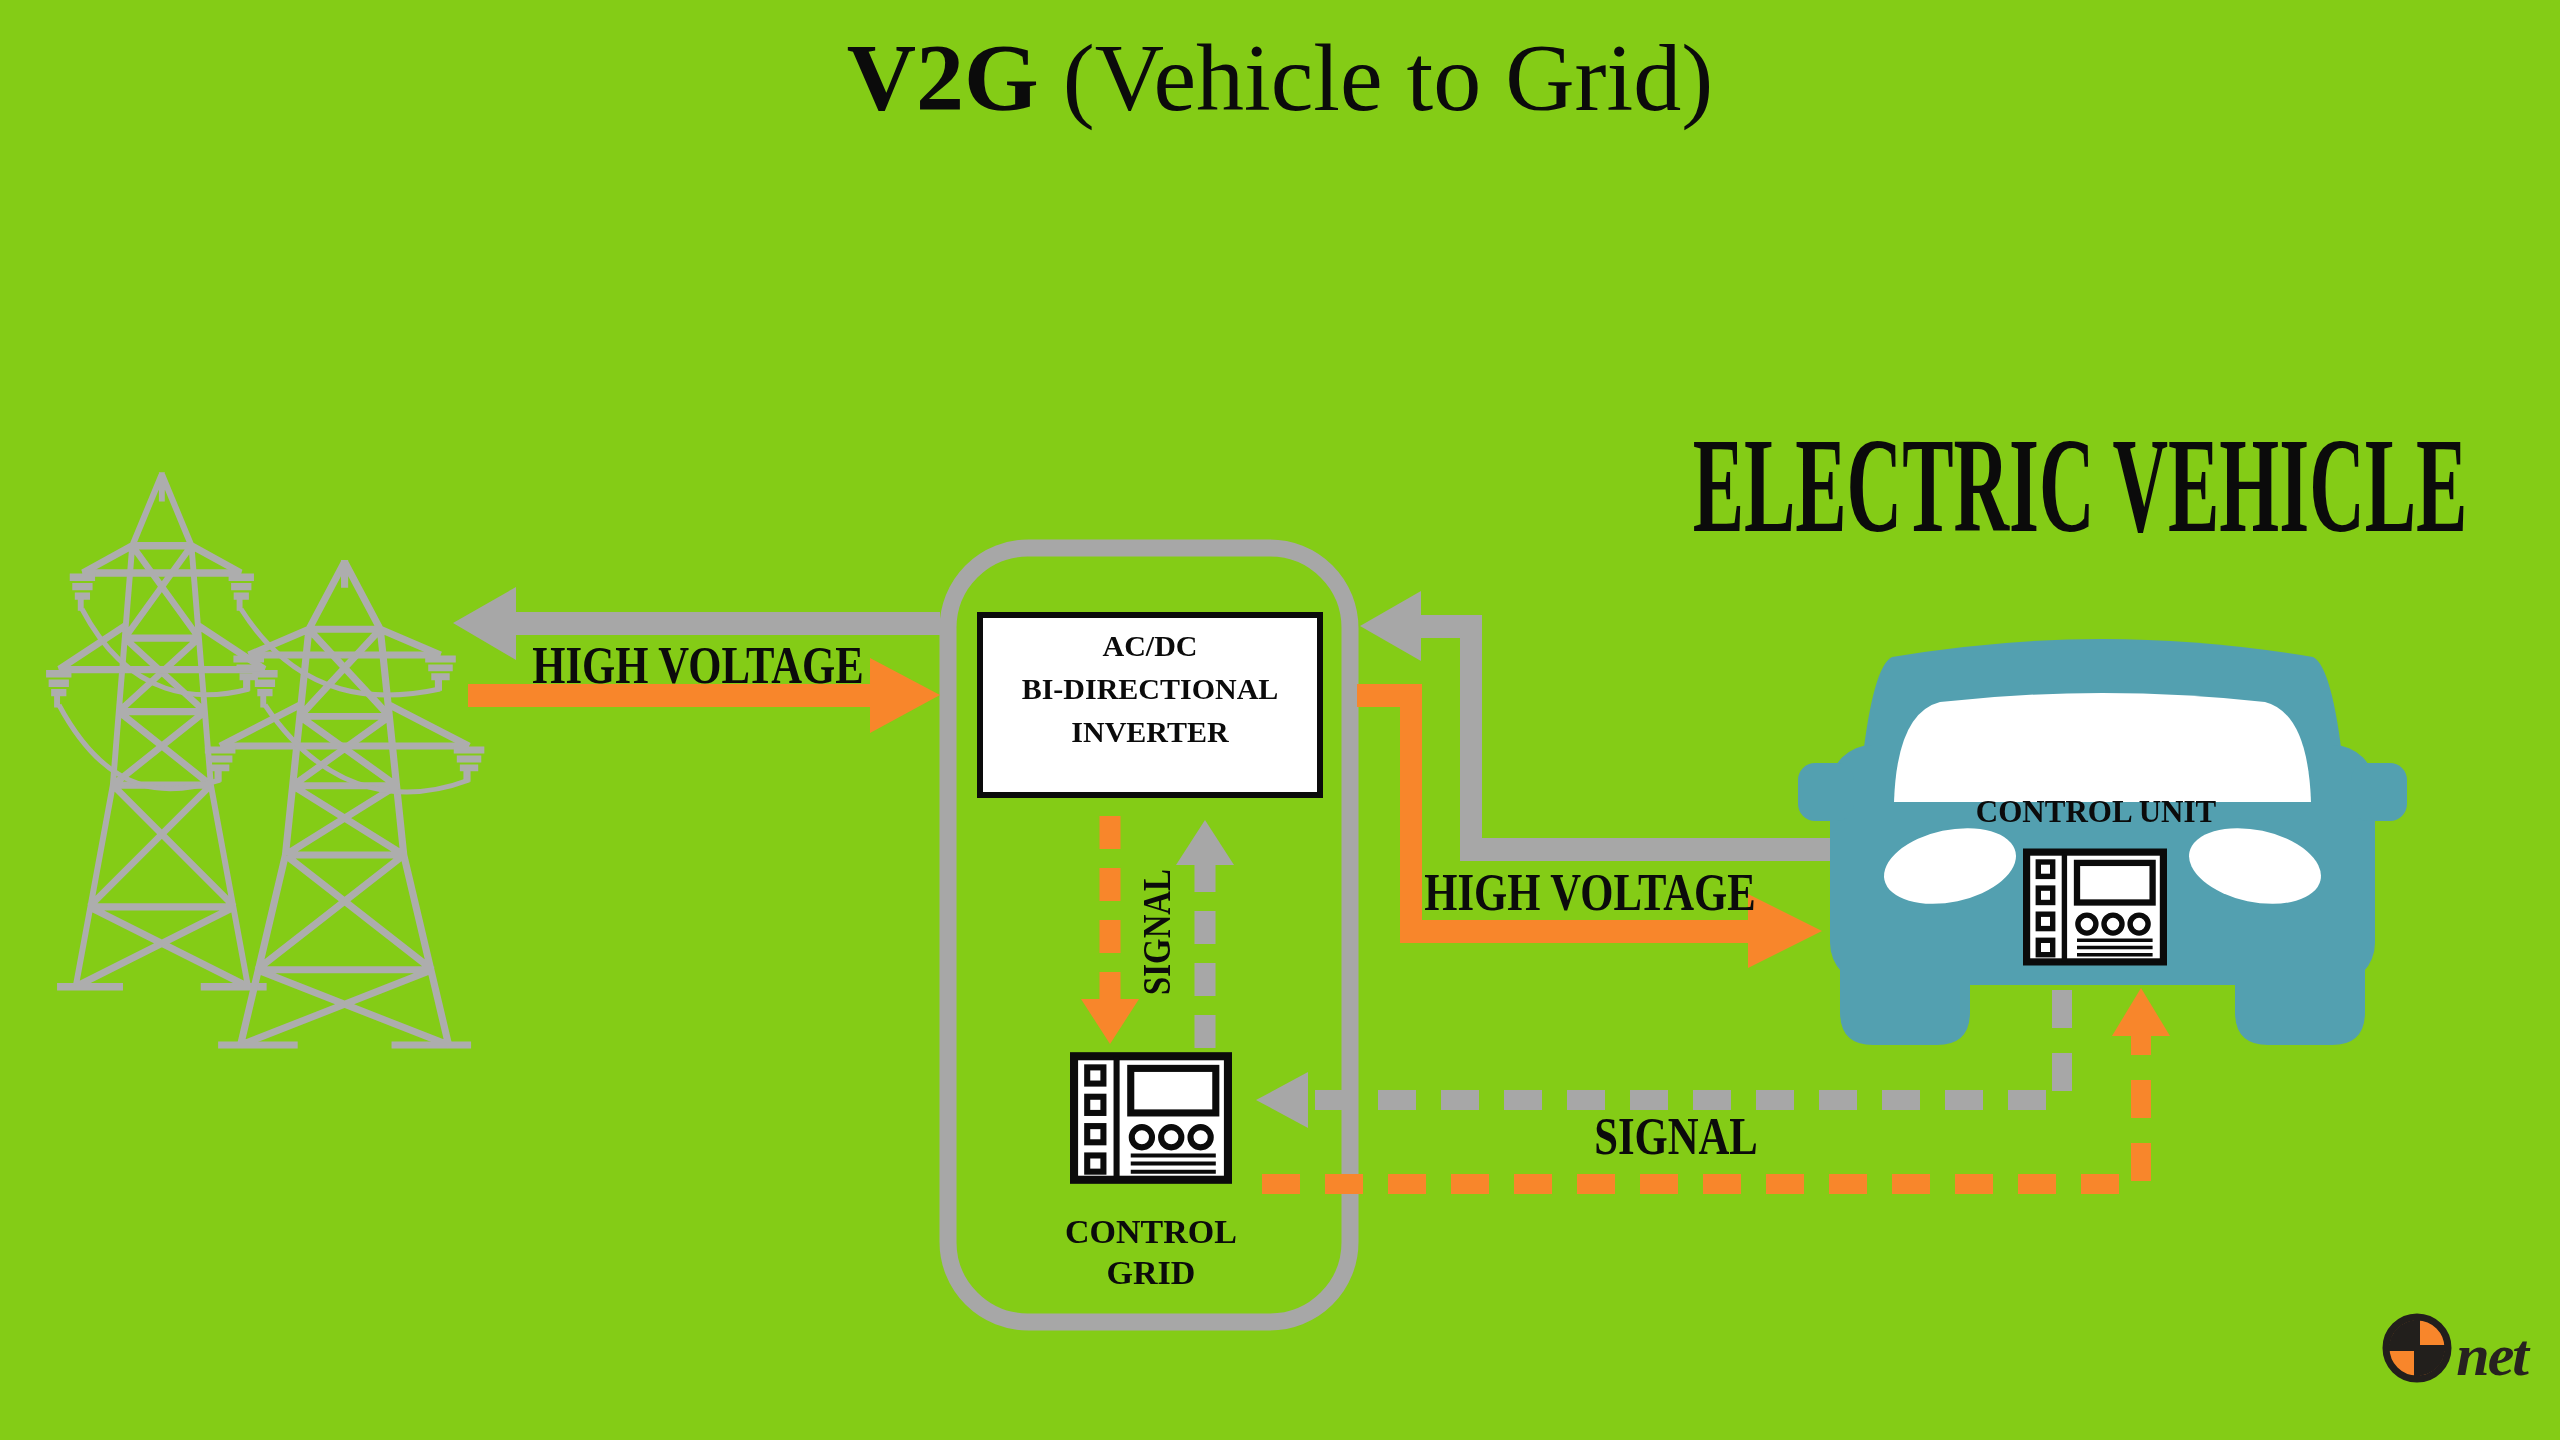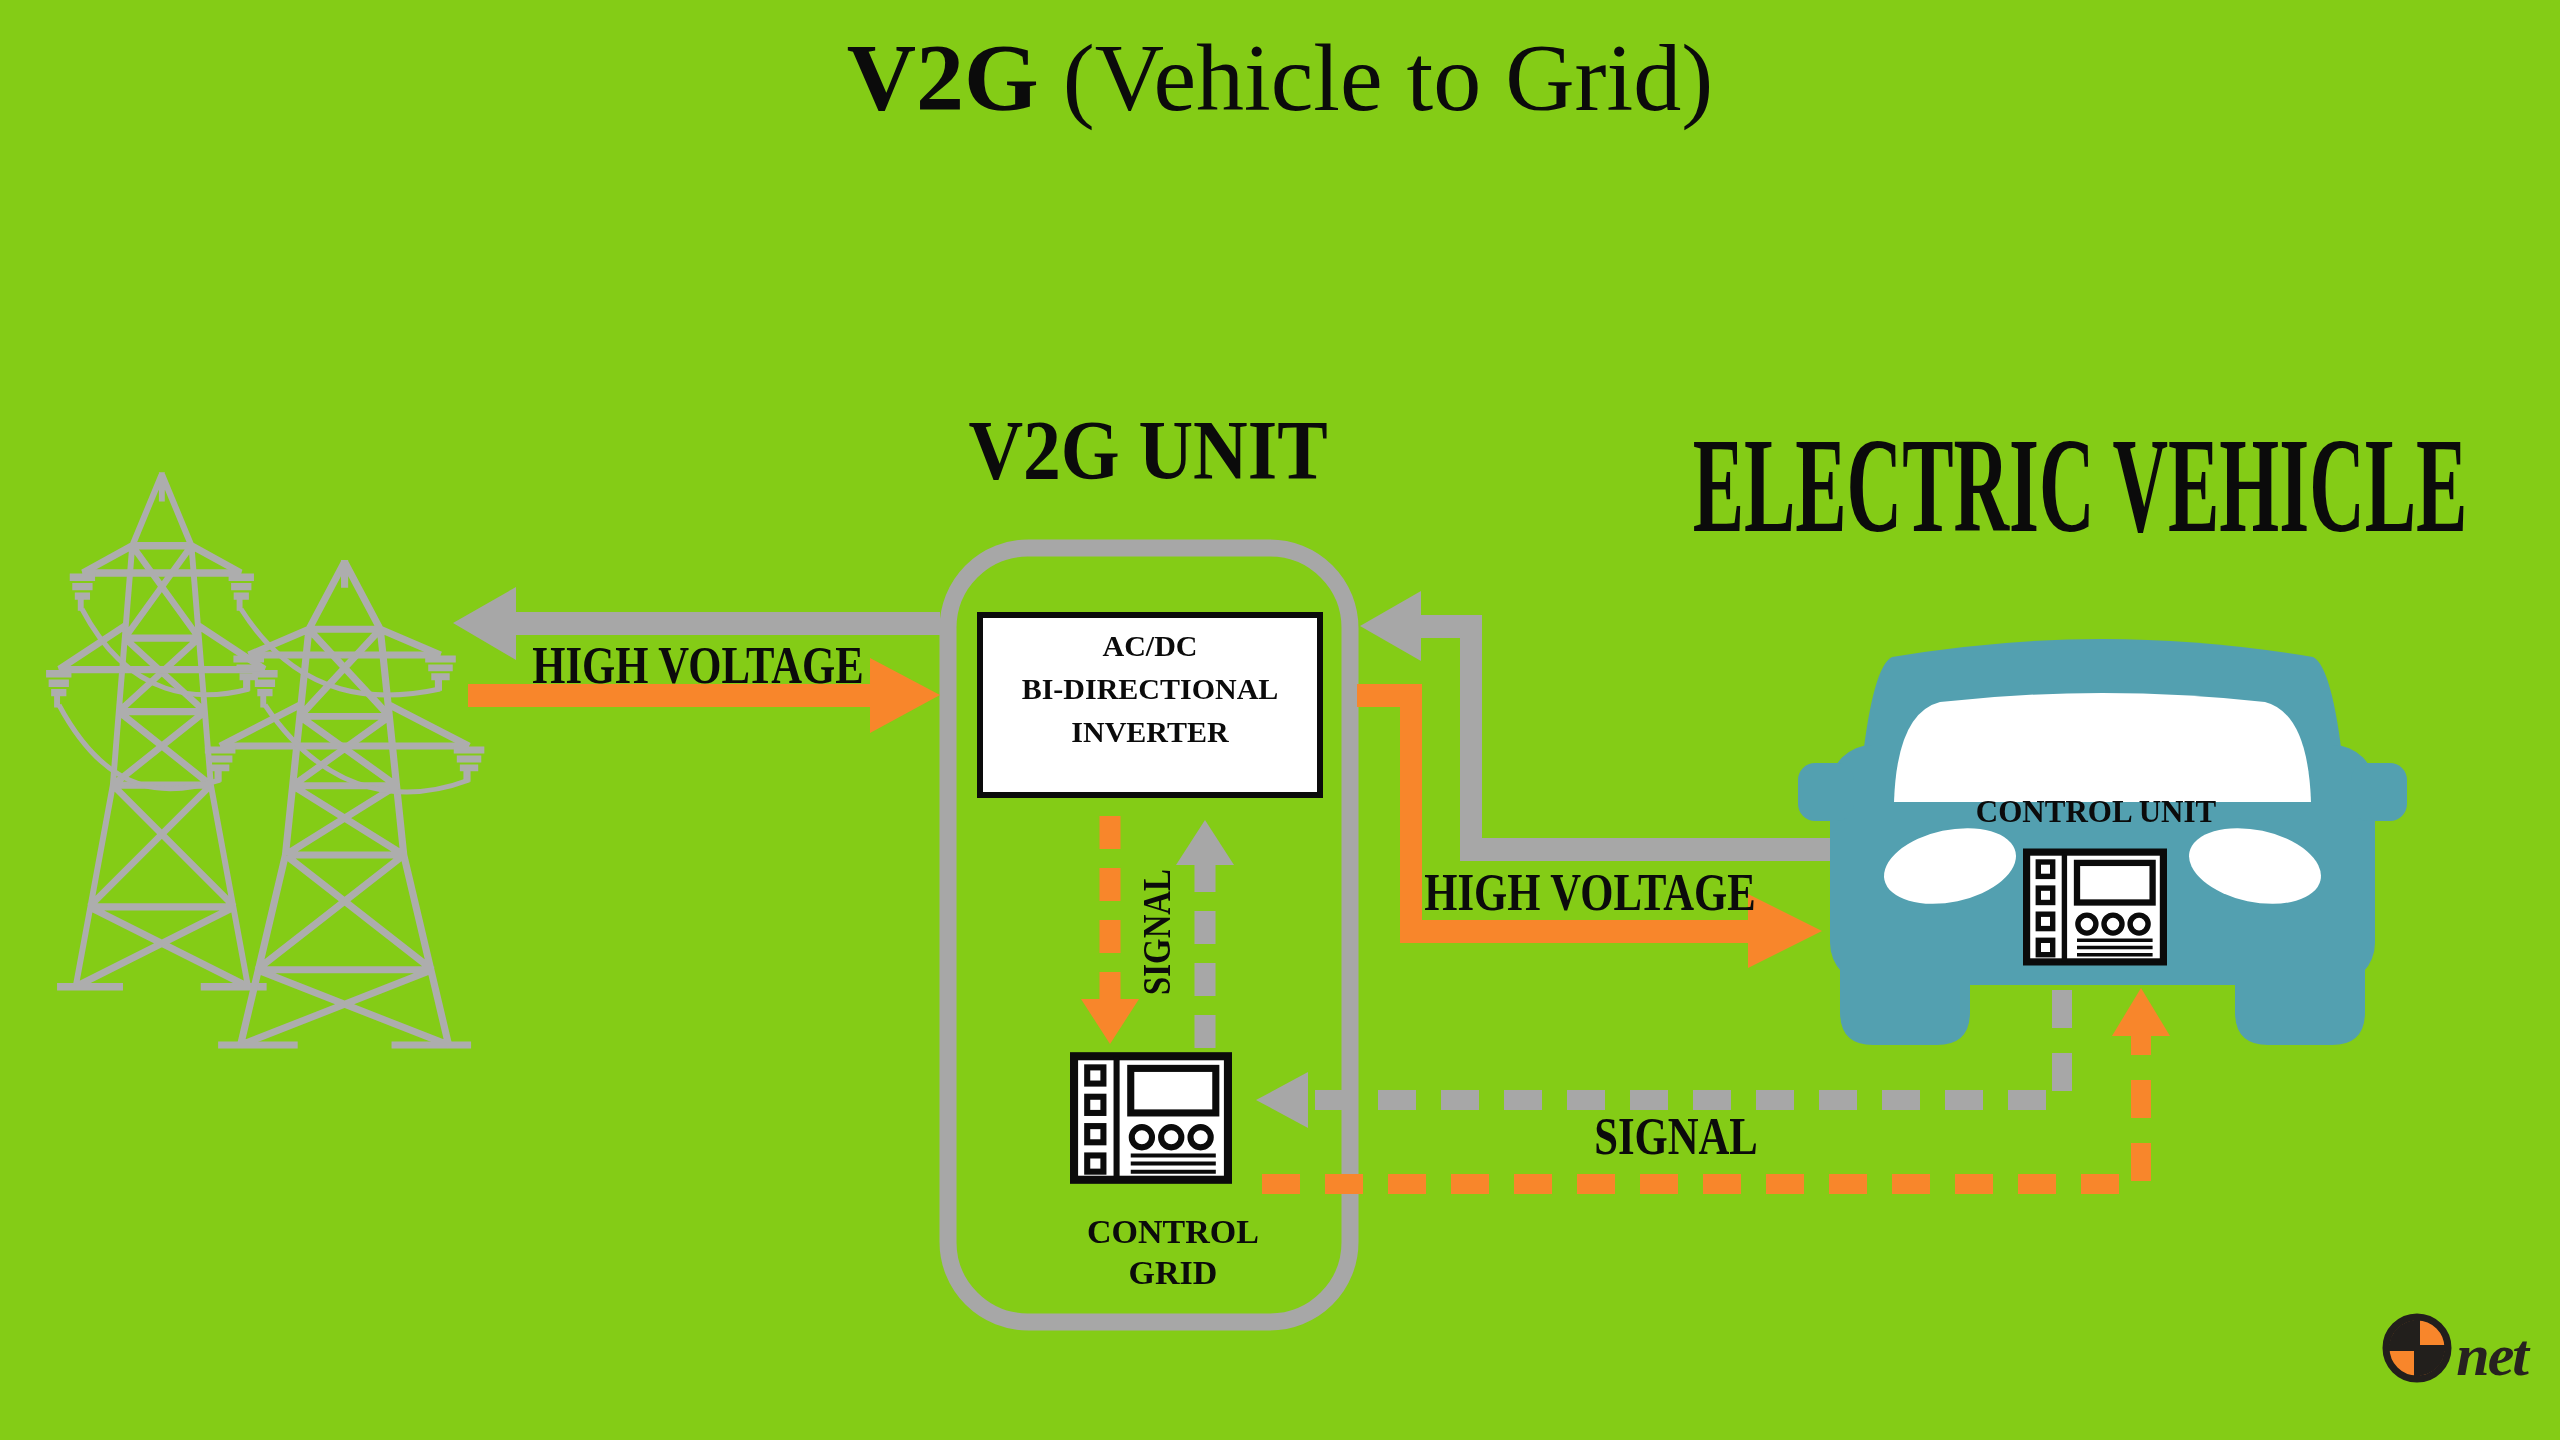--- a/index.html
+++ b/index.html
@@ -29,21 +29,21 @@
   .h-v2g>span{display:inline-block;transform:scaleX(.90);}
   .h-ev{left:2080px;top:418px;font-size:135px;}
   .h-ev>span{display:inline-block;transform:scaleX(.57);}
   .sm{font-size:52px;}
   .sm>span{display:inline-block;transform:scaleX(.82);}
   .hv-left{left:698px;top:640px;}
   .hv-right{left:1590px;top:867px;}
   .sig-mid{left:1676px;top:1111px;}
   .sig-rot{left:1157px;top:932px;font-size:40px;transform:translate(-50%,-50%) rotate(-90deg) scaleX(.82);}
   .inv-text{left:980px;top:624px;width:340px;text-align:center;font-size:30px;line-height:43px;}
-  .cu-v2g{left:1151px;top:1211px;text-align:center;font-size:34px;line-height:41px;margin-left:22px;}
+  .cu-v2g{left:1151px;top:1211px;text-align:center;font-size:34px;line-height:41px;}
   .cu-car{left:2096px;top:796px;font-size:31px;text-align:center;}
   .logo{position:absolute;right:33px;top:1312px;display:flex;align-items:center;
         font-size:60px;font-weight:700;font-style:italic;letter-spacing:-2px;color:var(--logo);}
   .logo .mark{margin:0 3px;flex:0 0 auto;}
 </style>
 </head>
 <body>
 
 <div class="stage">
 
@@ -140,21 +140,20 @@
       <use href="#cuicon" x="2023" y="848" width="144" height="118"></use>
     </g>
 
     <rect x="980" y="615" width="340" height="180" class="fw sb" stroke-width="6"></rect>
 
     <use href="#cuicon" x="1070" y="1052" width="162" height="132"></use>
   </svg>
 
   <div class="lbl ctr title"><b>V2G</b><span> (Vehicle to Grid)</span></div>
 
-  <div class="lbl ctr h-v2g"><span>V2G UNIT</span></div>
   <div class="lbl ctr h-ev"><span>ELECTRIC VEHICLE</span></div>
 
   <div class="lbl ctr sm hv-left"><span>HIGH VOLTAGE</span></div>
   <div class="lbl ctr sm hv-right"><span>HIGH VOLTAGE</span></div>
   <div class="lbl ctr sm sig-mid"><span>SIGNAL</span></div>
   <div class="lbl sig-rot"><span>SIGNAL</span></div>
 
   <div class="lbl inv-text">
     <div>AC/DC</div>
     <div>BI-DIRECTIONAL</div>

